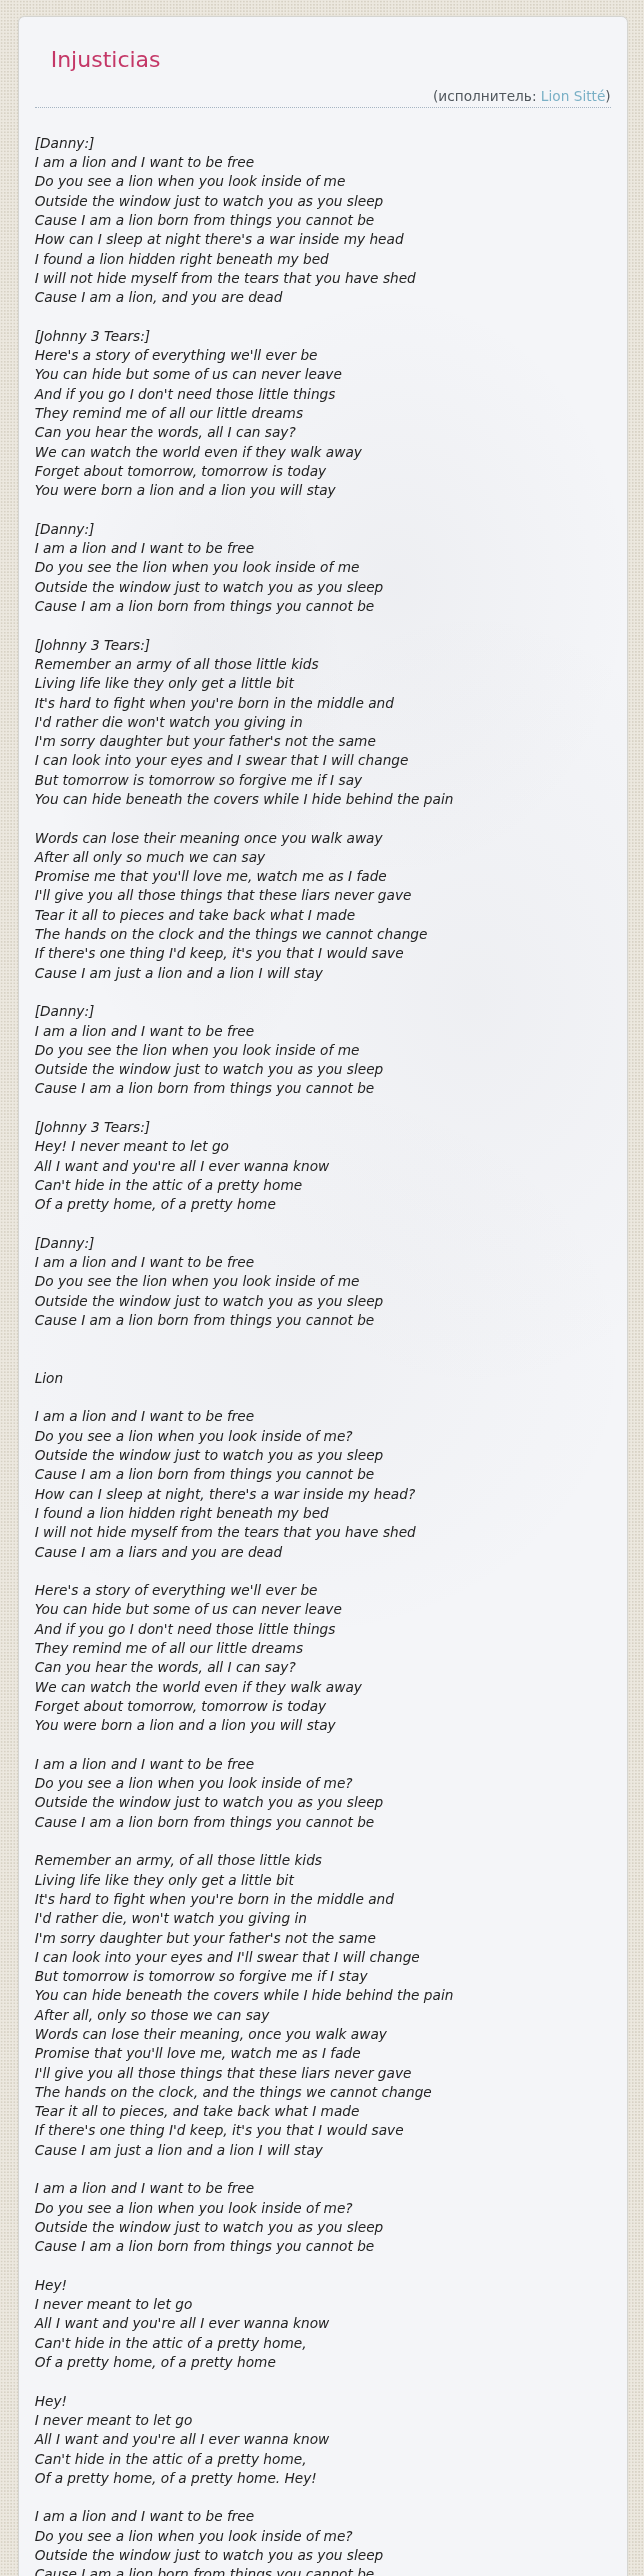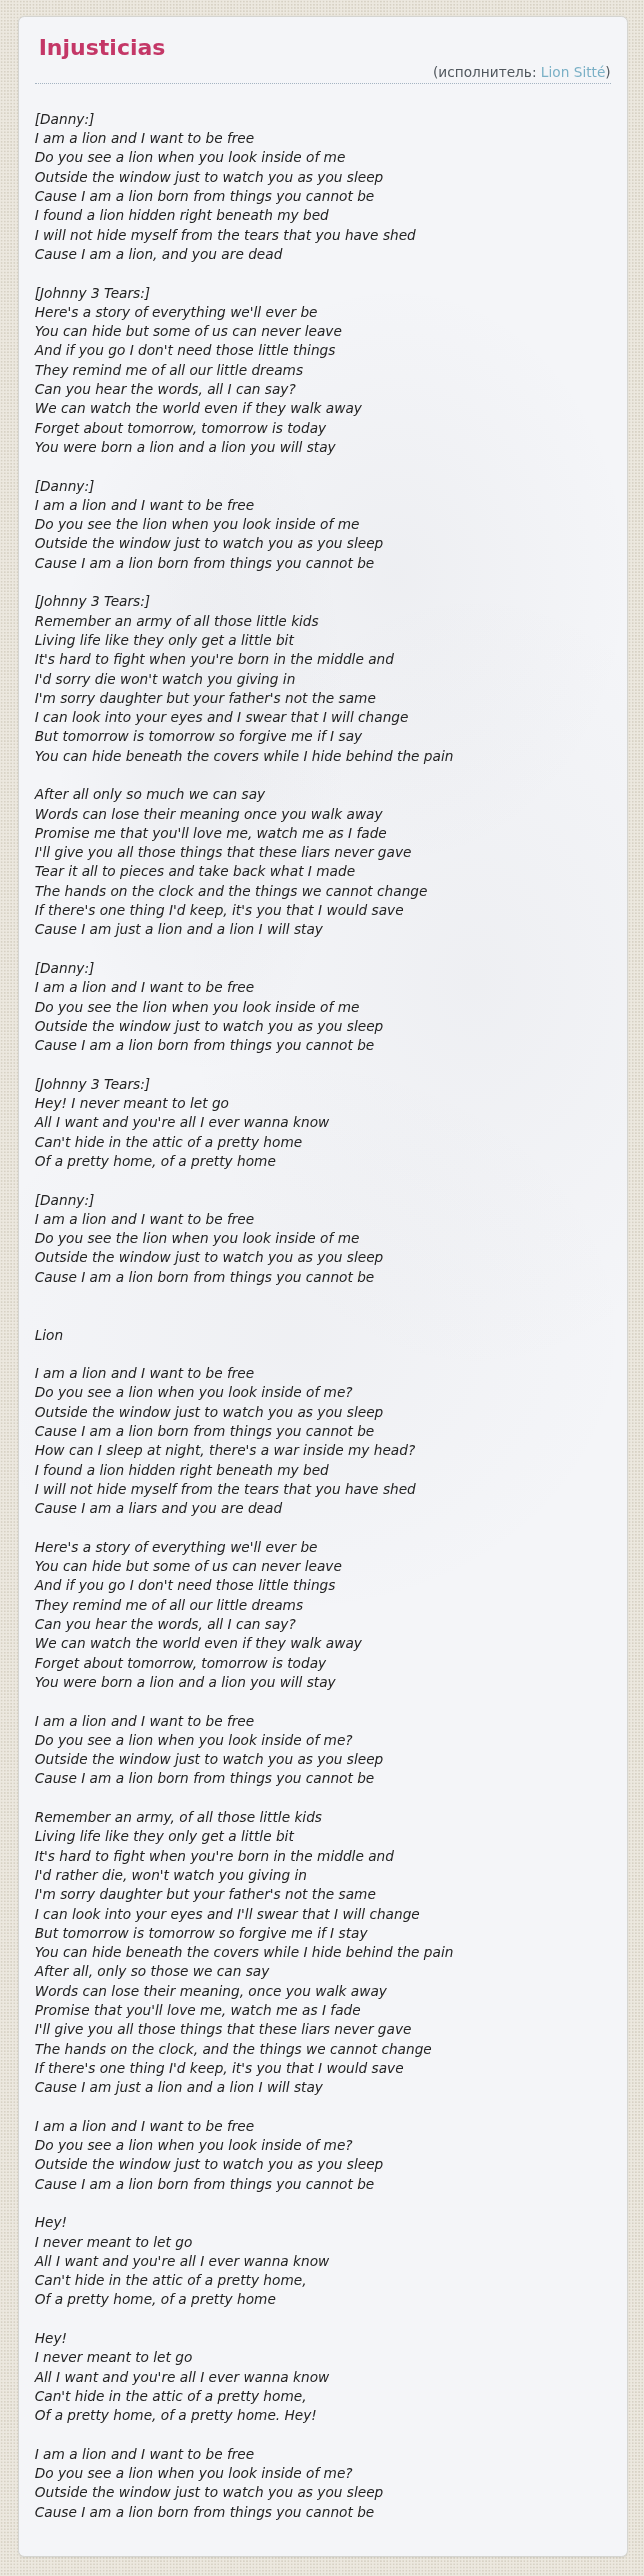--- a/index.html
+++ b/index.html
@@ -27,24 +27,24 @@
     padding: 16px 16px 19.3px 16px;
     background:
       radial-gradient(ellipse 209px 499px at 30% 28%, rgba(125,128,138,0.07), rgba(0,0,0,0) 70%),
       radial-gradient(ellipse 338px 419px at 62% 22%, rgba(125,128,138,0.055), rgba(0,0,0,0) 70%),
       radial-gradient(ellipse 419px 564px at 75% 38%, rgba(125,128,138,0.05), rgba(0,0,0,0) 70%),
       radial-gradient(ellipse 483px 403px at 45% 52%, rgba(125,128,138,0.045), rgba(0,0,0,0) 70%),
       #f4f5f8;
     box-shadow: 0 0.8px 1.6px rgba(0,0,0,0.06);
   }
   h1.title {
-    margin: 4px;
+    margin: 16px;
     font-size: 22px;
     line-height: 22.5px;
-    font-weight: bold;
+    font-weight: normal;
     color: #c43767;
   }
   .artist-line {
     font-size: 13.7px;
     line-height: 17px;
     color: #50575d;
     padding-bottom: 2.4px;
     border-bottom: 0.8px dotted #a5b4c2;
     text-align: right;
   }
@@ -74,20 +74,21 @@
     <h1 class="title" style="color: rgb(196, 55, 103);">Injusticias</h1>
     <div class="artist-line">
       <span>(исполнитель: </span><a style="color: rgb(122, 176, 198);">Lion Sitté</a><span>)</span>
     </div>
     <div class="lyrics" id="lyrics">
         <div class="line">[Danny:]</div>
         <div class="line">I am a lion and I want to be free</div>
         <div class="line">Do you see a lion when you look inside of me</div>
         <div class="line">Outside the window just to watch you as you sleep</div>
         <div class="line">Cause I am a lion born from things you cannot be</div>
+        <div class="line">How can I sleep at night there's a war inside my head</div>
         <div class="line">I found a lion hidden right beneath my bed</div>
         <div class="line">I will not hide myself from the tears that you have shed</div>
         <div class="line">Cause I am a lion, and you are dead</div>
         <div class="line">&nbsp;</div>
         <div class="line">[Johnny 3 Tears:]</div>
         <div class="line">Here's a story of everything we'll ever be</div>
         <div class="line">You can hide but some of us can never leave</div>
         <div class="line">And if you go I don't need those little things</div>
         <div class="line">They remind me of all our little dreams</div>
         <div class="line">Can you hear the words, all I can say?</div>
@@ -98,28 +99,28 @@
         <div class="line">[Danny:]</div>
         <div class="line">I am a lion and I want to be free</div>
         <div class="line">Do you see the lion when you look inside of me</div>
         <div class="line">Outside the window just to watch you as you sleep</div>
         <div class="line">Cause I am a lion born from things you cannot be</div>
         <div class="line">&nbsp;</div>
         <div class="line">[Johnny 3 Tears:]</div>
         <div class="line">Remember an army of all those little kids</div>
         <div class="line">Living life like they only get a little bit</div>
         <div class="line">It's hard to fight when you're born in the middle and</div>
-        <div class="line">I'd sorry die won't watch you giving in</div>
+        <div class="line">I'd rather die won't watch you giving in</div>
         <div class="line">I'm sorry daughter but your father's not the same</div>
         <div class="line">I can look into your eyes and I swear that I will change</div>
         <div class="line">But tomorrow is tomorrow so forgive me if I say</div>
         <div class="line">You can hide beneath the covers while I hide behind the pain</div>
         <div class="line">&nbsp;</div>
+        <div class="line">Words can lose their meaning once you walk away</div>
         <div class="line">After all only so much we can say</div>
-        <div class="line">Words can lose their meaning once you walk away</div>
         <div class="line">Promise me that you'll love me, watch me as I fade</div>
         <div class="line">I'll give you all those things that these liars never gave</div>
         <div class="line">Tear it all to pieces and take back what I made</div>
         <div class="line">The hands on the clock and the things we cannot change</div>
         <div class="line">If there's one thing I'd keep, it's you that I would save</div>
         <div class="line">Cause I am just a lion and a lion I will stay</div>
         <div class="line">&nbsp;</div>
         <div class="line">[Danny:]</div>
         <div class="line">I am a lion and I want to be free</div>
         <div class="line">Do you see the lion when you look inside of me</div>
@@ -170,20 +171,21 @@
         <div class="line">I'd rather die, won't watch you giving in</div>
         <div class="line">I'm sorry daughter but your father's not the same</div>
         <div class="line">I can look into your eyes and I'll swear that I will change</div>
         <div class="line">But tomorrow is tomorrow so forgive me if I stay</div>
         <div class="line">You can hide beneath the covers while I hide behind the pain</div>
         <div class="line">After all, only so those we can say</div>
         <div class="line">Words can lose their meaning, once you walk away</div>
         <div class="line">Promise that you'll love me, watch me as I fade</div>
         <div class="line">I'll give you all those things that these liars never gave</div>
         <div class="line">The hands on the clock, and the things we cannot change</div>
+        <div class="line">Tear it all to pieces, and take back what I made</div>
         <div class="line">If there's one thing I'd keep, it's you that I would save</div>
         <div class="line">Cause I am just a lion and a lion I will stay</div>
         <div class="line">&nbsp;</div>
         <div class="line">I am a lion and I want to be free</div>
         <div class="line">Do you see a lion when you look inside of me?</div>
         <div class="line">Outside the window just to watch you as you sleep</div>
         <div class="line">Cause I am a lion born from things you cannot be</div>
         <div class="line">&nbsp;</div>
         <div class="line">Hey!</div>
         <div class="line">I never meant to let go</div>

